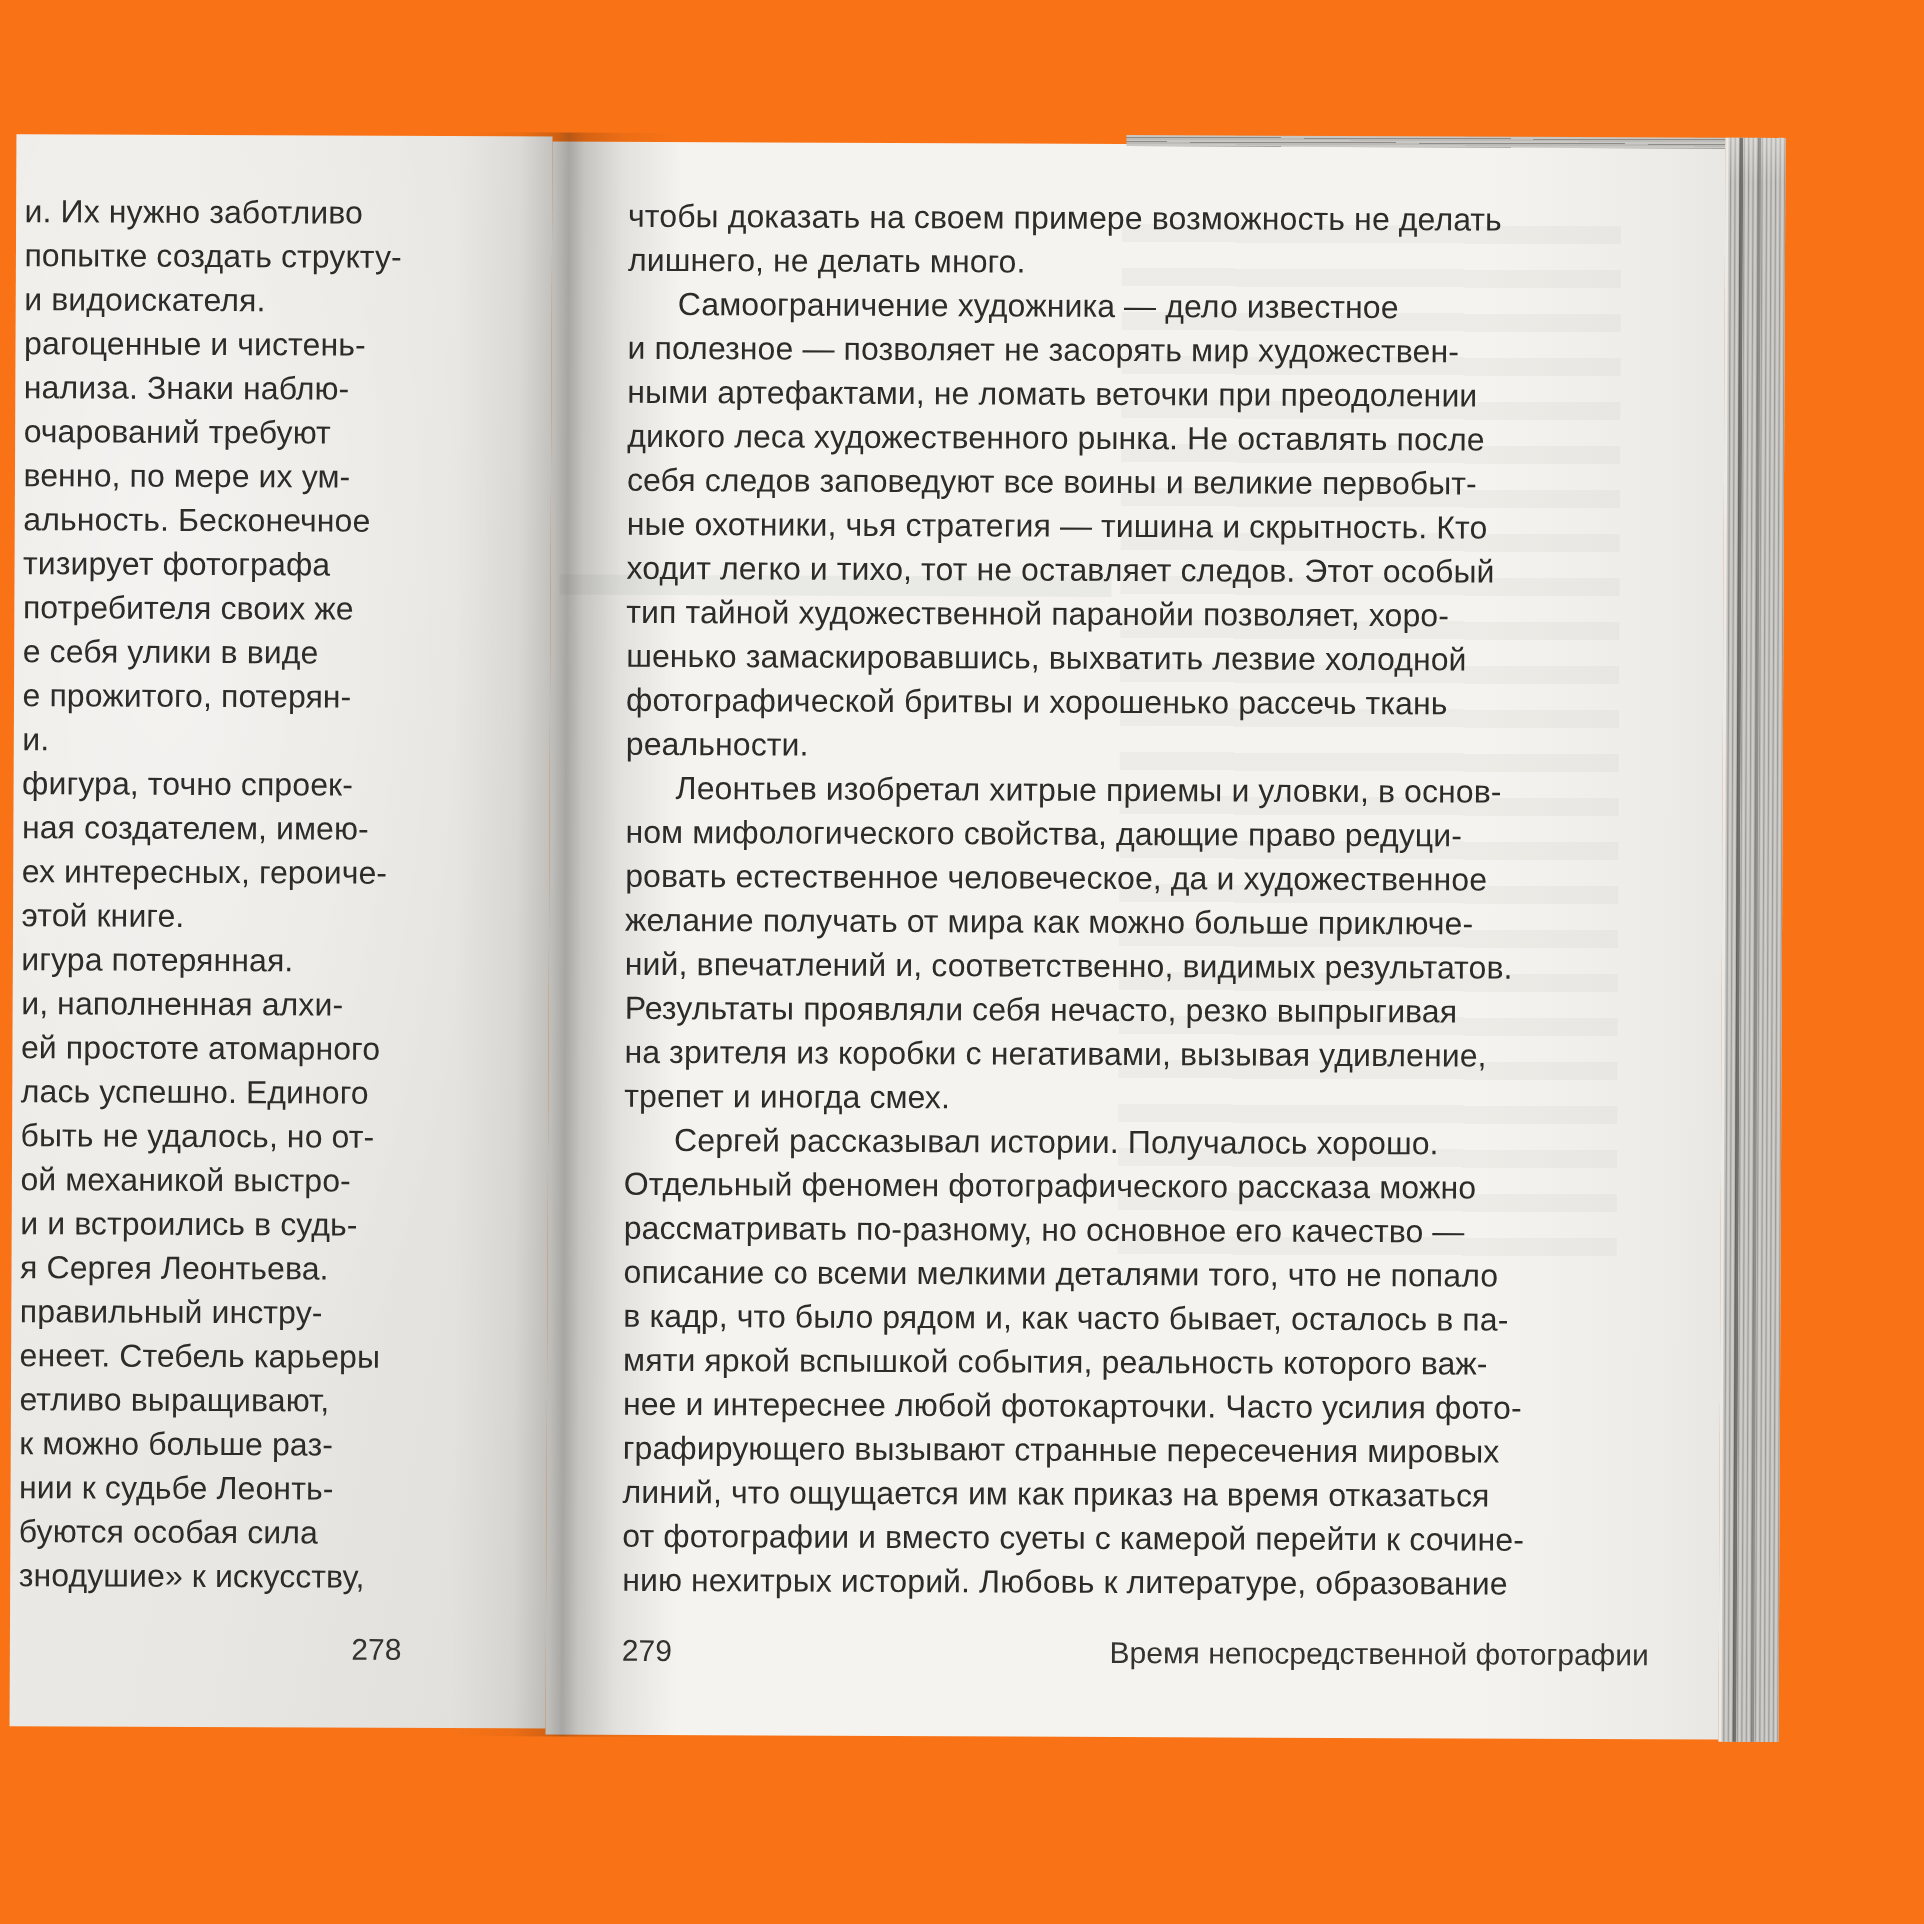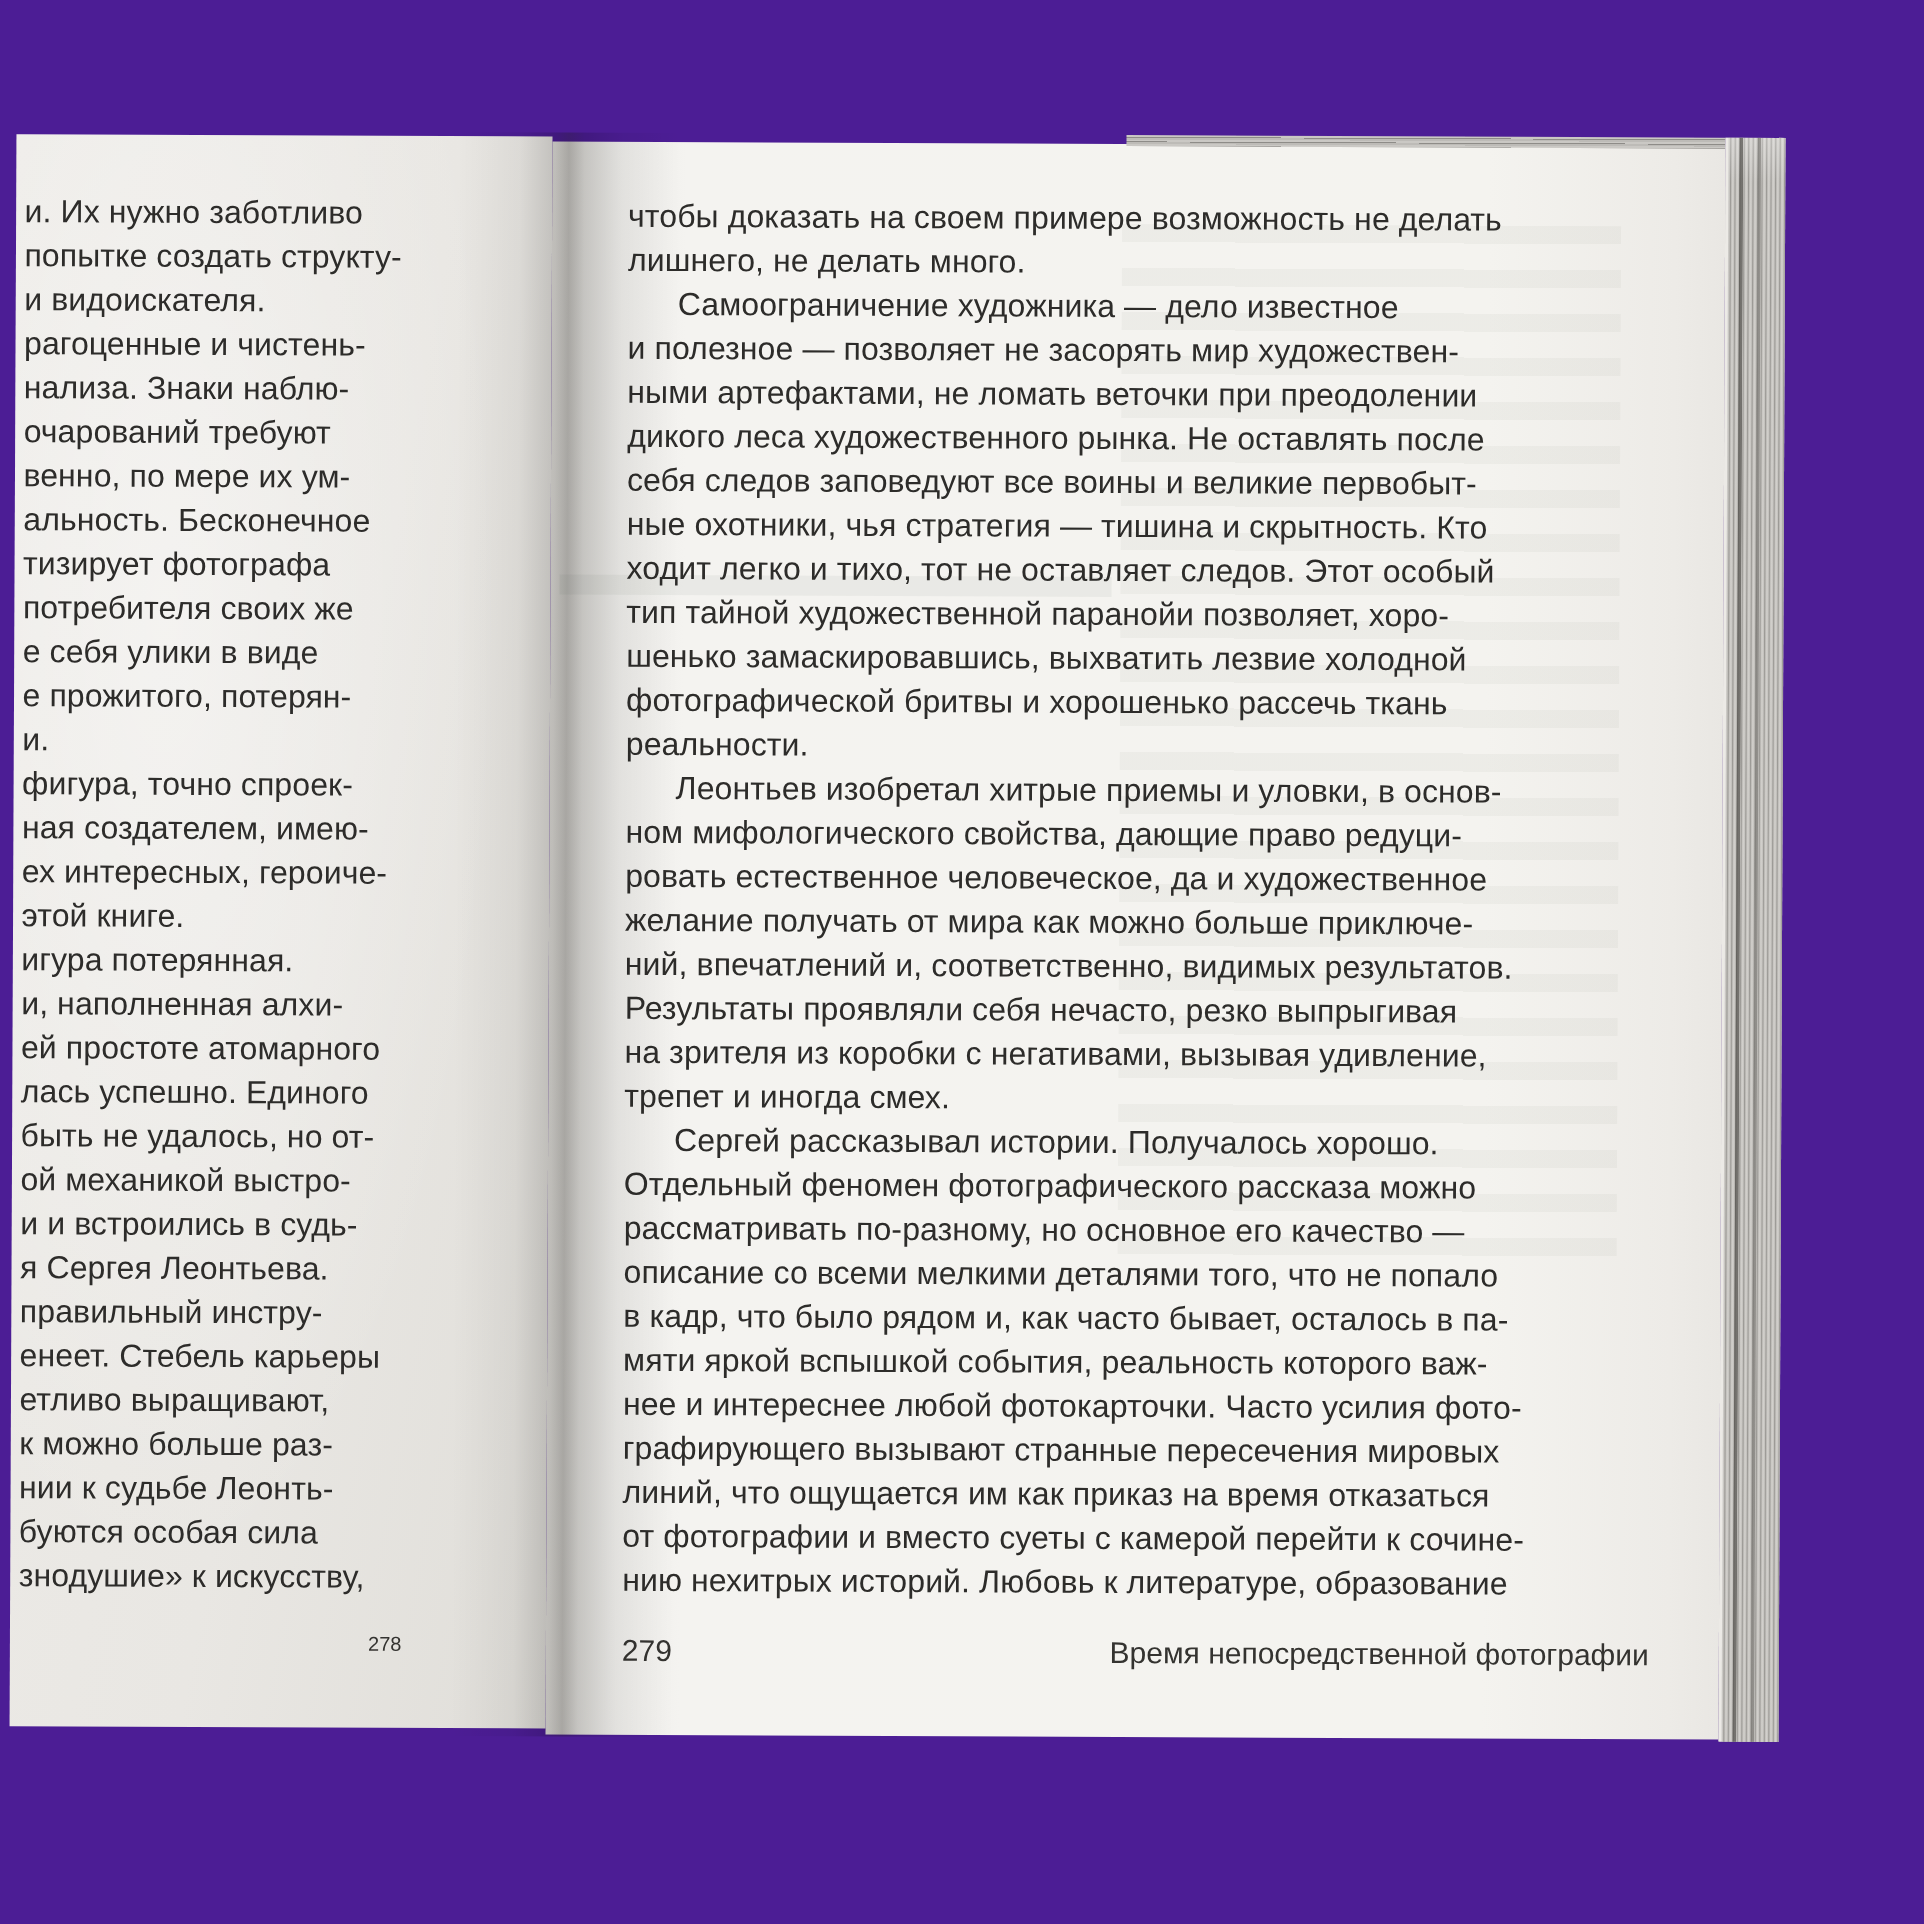--- a/index.html
+++ b/index.html
@@ -10,21 +10,21 @@
   body {
     width: 1925px;
     height: 1925px;
     position: relative;
     overflow: hidden;
     font-family: "Liberation Sans", "DejaVu Sans", sans-serif;
   }
   .scene {
     position: absolute;
     inset: 0;
-    background: #4c1d95;
+    background: #f97316;
   }
   .book {
     position: absolute;
     left: 0px;
     top: 134px;
     width: 1780px;
     height: 1606px;
     transform: rotate(0.25deg);
     transform-origin: 50% 50%;
   }
@@ -113,21 +113,21 @@
   }
   .line.indent {
     padding-left: 50px;
   }
   .pagenum-left {
     position: absolute;
     left: 257px;
     top: 1497px;
     width: 135px;
     text-align: right;
-    font-size: 20px;
+    font-size: 30px;
     color: #343330;
     z-index: 5;
   }
   .footer-row {
     position: absolute;
     left: 76px;
     top: 1492px;
     width: 1027px;
     display: flex;
     justify-content: space-between;

